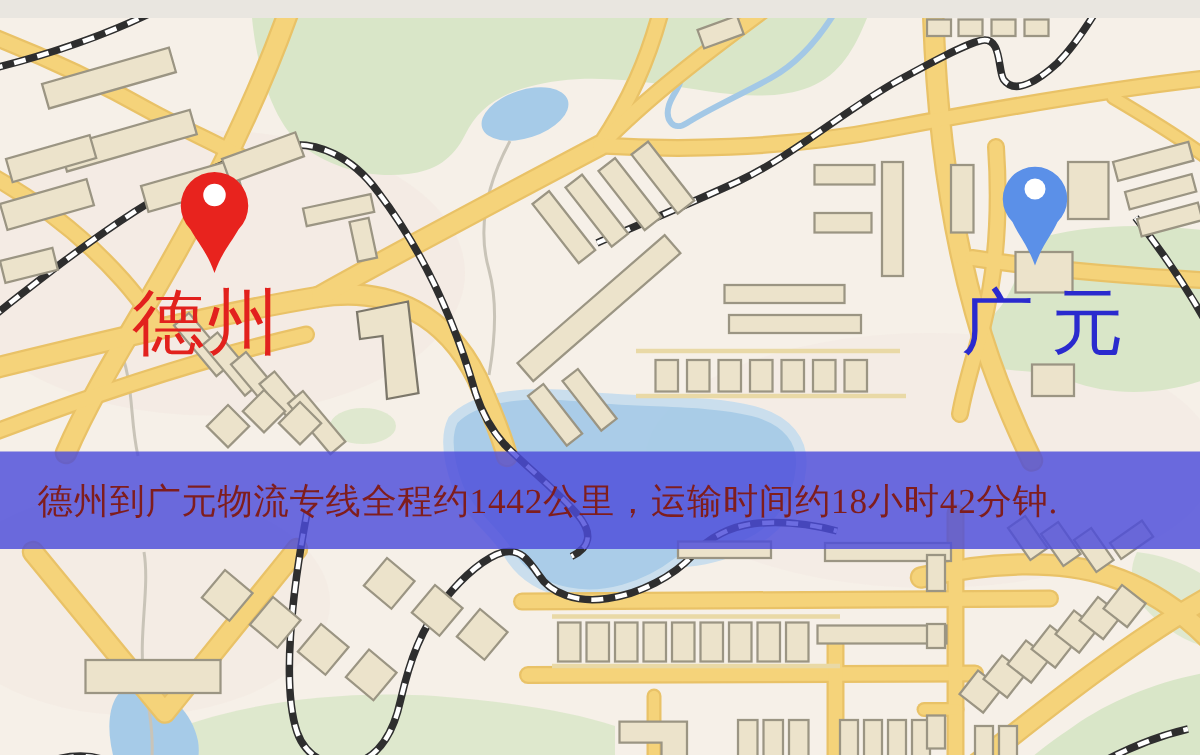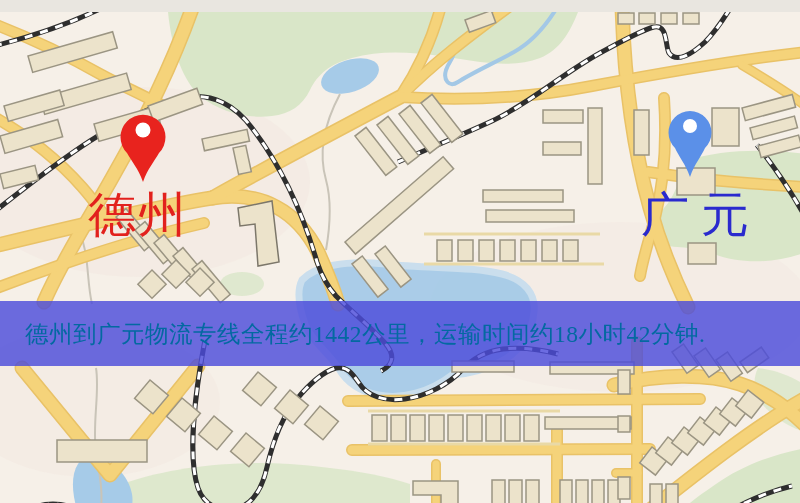--- a/index.html
+++ b/index.html
@@ -3,21 +3,21 @@
 <meta charset="utf-8">
 <style>
   html,body{margin:0;padding:0;background:#e9e6e0;}
   #stage{position:relative;width:800px;height:503px;overflow:hidden;
          font-family:"Liberation Sans","DejaVu Sans",sans-serif;margin-top:12px;}
   #map-svg{position:absolute;left:0;top:0;}
   .marker-label{font-family:"Liberation Serif","DejaVu Serif",serif;font-size:48px;}
   #banner{position:absolute;left:0;top:289px;width:800px;height:65px;
           background:rgba(76,76,219,0.82);display:flex;align-items:center;
           box-sizing:border-box;padding-left:25px;}
-  #banner-text{color:#0369a1;font-size:23.5px;letter-spacing:0.5px;white-space:nowrap;
+  #banner-text{color:#7f1d1d;font-size:23.5px;letter-spacing:0.5px;white-space:nowrap;
           font-family:"Liberation Serif","DejaVu Serif",serif;}
 </style>
 </head>
 <body>
 
 <div id="stage">
 <svg id="map-svg" width="800" height="503" viewBox="0 0 800 503">
   <defs>
 
     <path id="r_a1" d="M 193,-6 C 176,42 152,96 112,166 C 92,202 62,248 44,290"></path>

